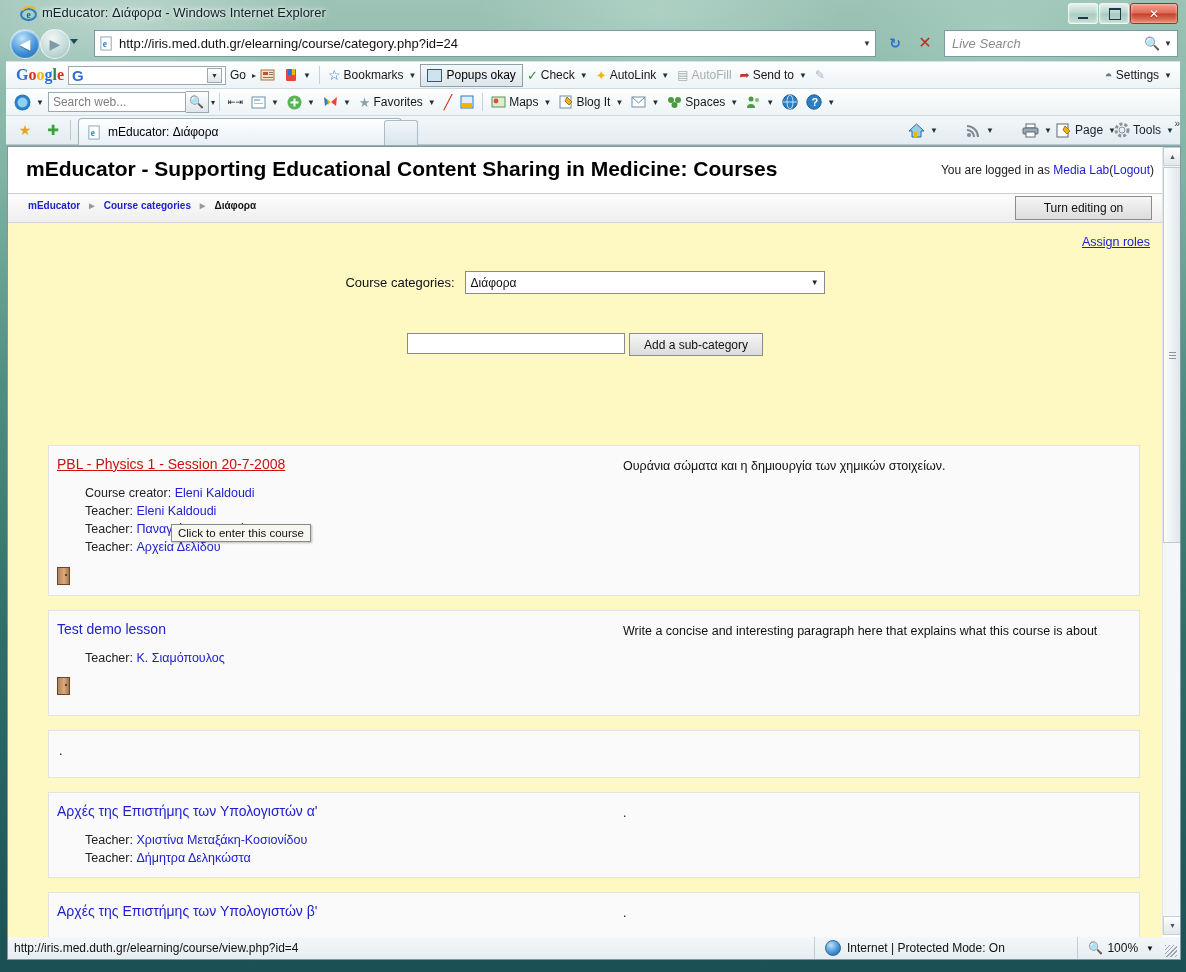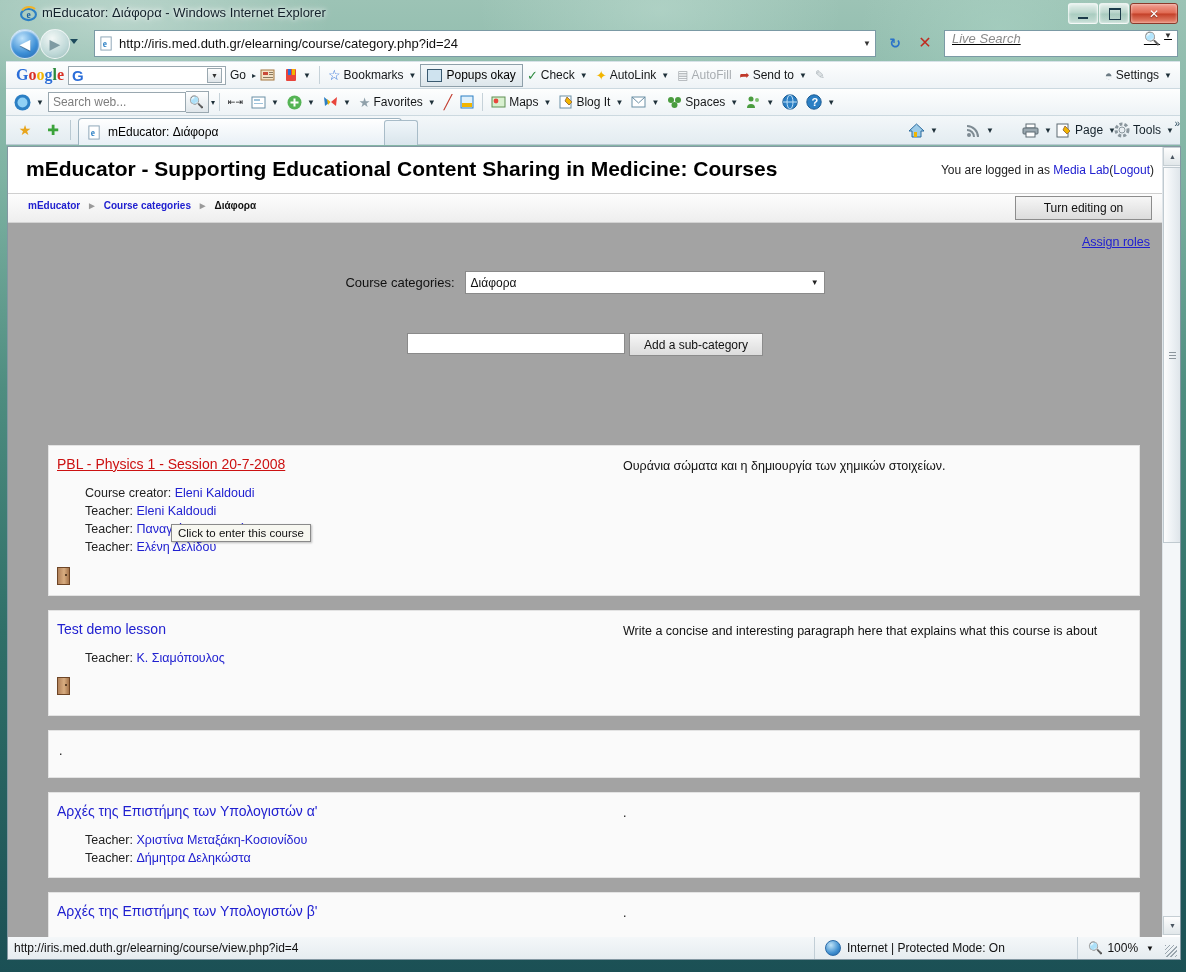--- a/index.html
+++ b/index.html
@@ -52,21 +52,21 @@
   #addrbar{position:absolute;left:88px;top:3px;width:780px;height:25px;background:#fff;
     border:1px solid #7b9aa5;display:flex;align-items:center;}
   #addr-ie{width:15px;height:15px;margin-left:4px;flex:none;}
   #addr-url{margin-left:5px;font-size:13px;color:#111;white-space:nowrap;overflow:hidden;}
   #addr-drop{margin-left:auto;width:16px;text-align:center;color:#333;font-size:8px;}
   .navsmall{position:absolute;top:3px;width:26px;height:25px;
     display:flex;align-items:center;justify-content:center;}
   #refreshbtn{left:876px;color:#2a72c9;font-size:14px;font-weight:bold;}
   #stopbtn{left:906px;color:#c02b20;font-size:16px;font-weight:bold;}
   #searchbox{position:absolute;left:938px;top:3px;width:232px;height:25px;background:#fff;
-    border:1px solid #7b9aa5;display:flex;text-decoration:underline;}
+    border:1px solid #7b9aa5;display:flex;align-items:center;}
   #searchph{margin-left:7px;font-style:italic;color:#8a8a8a;font-size:13px;}
   #searchmag{margin-left:auto;margin-right:4px;color:#2a6fb5;font-size:13px;}
   #searchdrop{margin-right:5px;color:#333;font-size:8px;}
 
   
   #toolpanel{position:absolute;left:6px;top:61px;width:1174px;background:#fbfcfd;
     border-top:1px solid #d7e2e8;}
   .tbrow{height:26px;display:flex;align-items:center;position:relative;
     background:linear-gradient(180deg,#fdfefe,#eef3f6);
     border-bottom:1px solid #ccd9e0;padding:0 4px;}
@@ -108,21 +108,21 @@
     border:1px solid #a8bcc8;border-bottom:none;border-radius:3px 3px 0 0;}
   .cmdbtn{position:absolute;top:3px;height:22px;display:flex;align-items:center;
     gap:3px;font-size:12px;color:#14212a;}
   #cb-home{right:242px;} #cb-feeds{right:186px;} #cb-print{right:128px;}
   #cb-page{right:64px;} #cb-tools{right:6px;}
   #cb-chev{position:absolute;right:0px;top:2px;font-size:10px;color:#2a4a5c;}
 
   
   #viewport{position:absolute;left:7px;top:146px;width:1172px;height:790px;background:#fff;
     border:1px solid #8397a2;overflow:hidden;}
-  #pagecontent{position:absolute;left:0;top:0;width:1154px;height:790px;background:#a3a3a3;overflow:hidden;}
+  #pagecontent{position:absolute;left:0;top:0;width:1154px;height:790px;background:#fef9c3;overflow:hidden;}
   
   #mheader{position:relative;height:46px;border-bottom:1px solid #cfcfcf;background:#fff;}
   #site-title{position:absolute;left:18px;top:10px;font-size:21px;font-weight:bold;color:#000;}
   #loginfo{position:absolute;right:8px;top:16px;font-size:12px;color:#222;}
   #loginfo a{color:#2020d0;text-decoration:none;}
   #navbar{position:relative;height:28px;background:linear-gradient(180deg,#fdfdfd,#eeeeee);
     border-bottom:1px solid #d3d3d3;}
   #breadcrumb{position:absolute;left:20px;top:6px;font-size:10px;font-weight:bold;color:#111;}
   #breadcrumb a{color:#2020d0;text-decoration:none;}
   .bcsep{color:#9a9a9a;margin:0 4px;}
@@ -552,21 +552,21 @@
                 <div>
                   <span>Teacher:</span>
                   <a href="#">Eleni Kaldoudi</a>
                 </div>
                 <div>
                   <span>Teacher:</span>
                   <a href="#">Παναγιώτης Αντωνίου</a>
                 </div>
                 <div>
                   <span>Teacher:</span>
-                  <a href="#">Ελένη Δελίδου</a>
+                  <a href="#">Αρχεία Δελίδου</a>
                 </div>
               </div>
               <div class="cbicons">
                 <span class="dooricon"></span>
               </div>
             </div>
             <div class="cbright">Ουράνια σώματα και η δημιουργία των χημικών στοιχείων.</div>
           </div>
 
           <div class="coursebox" style="min-height:104px">

